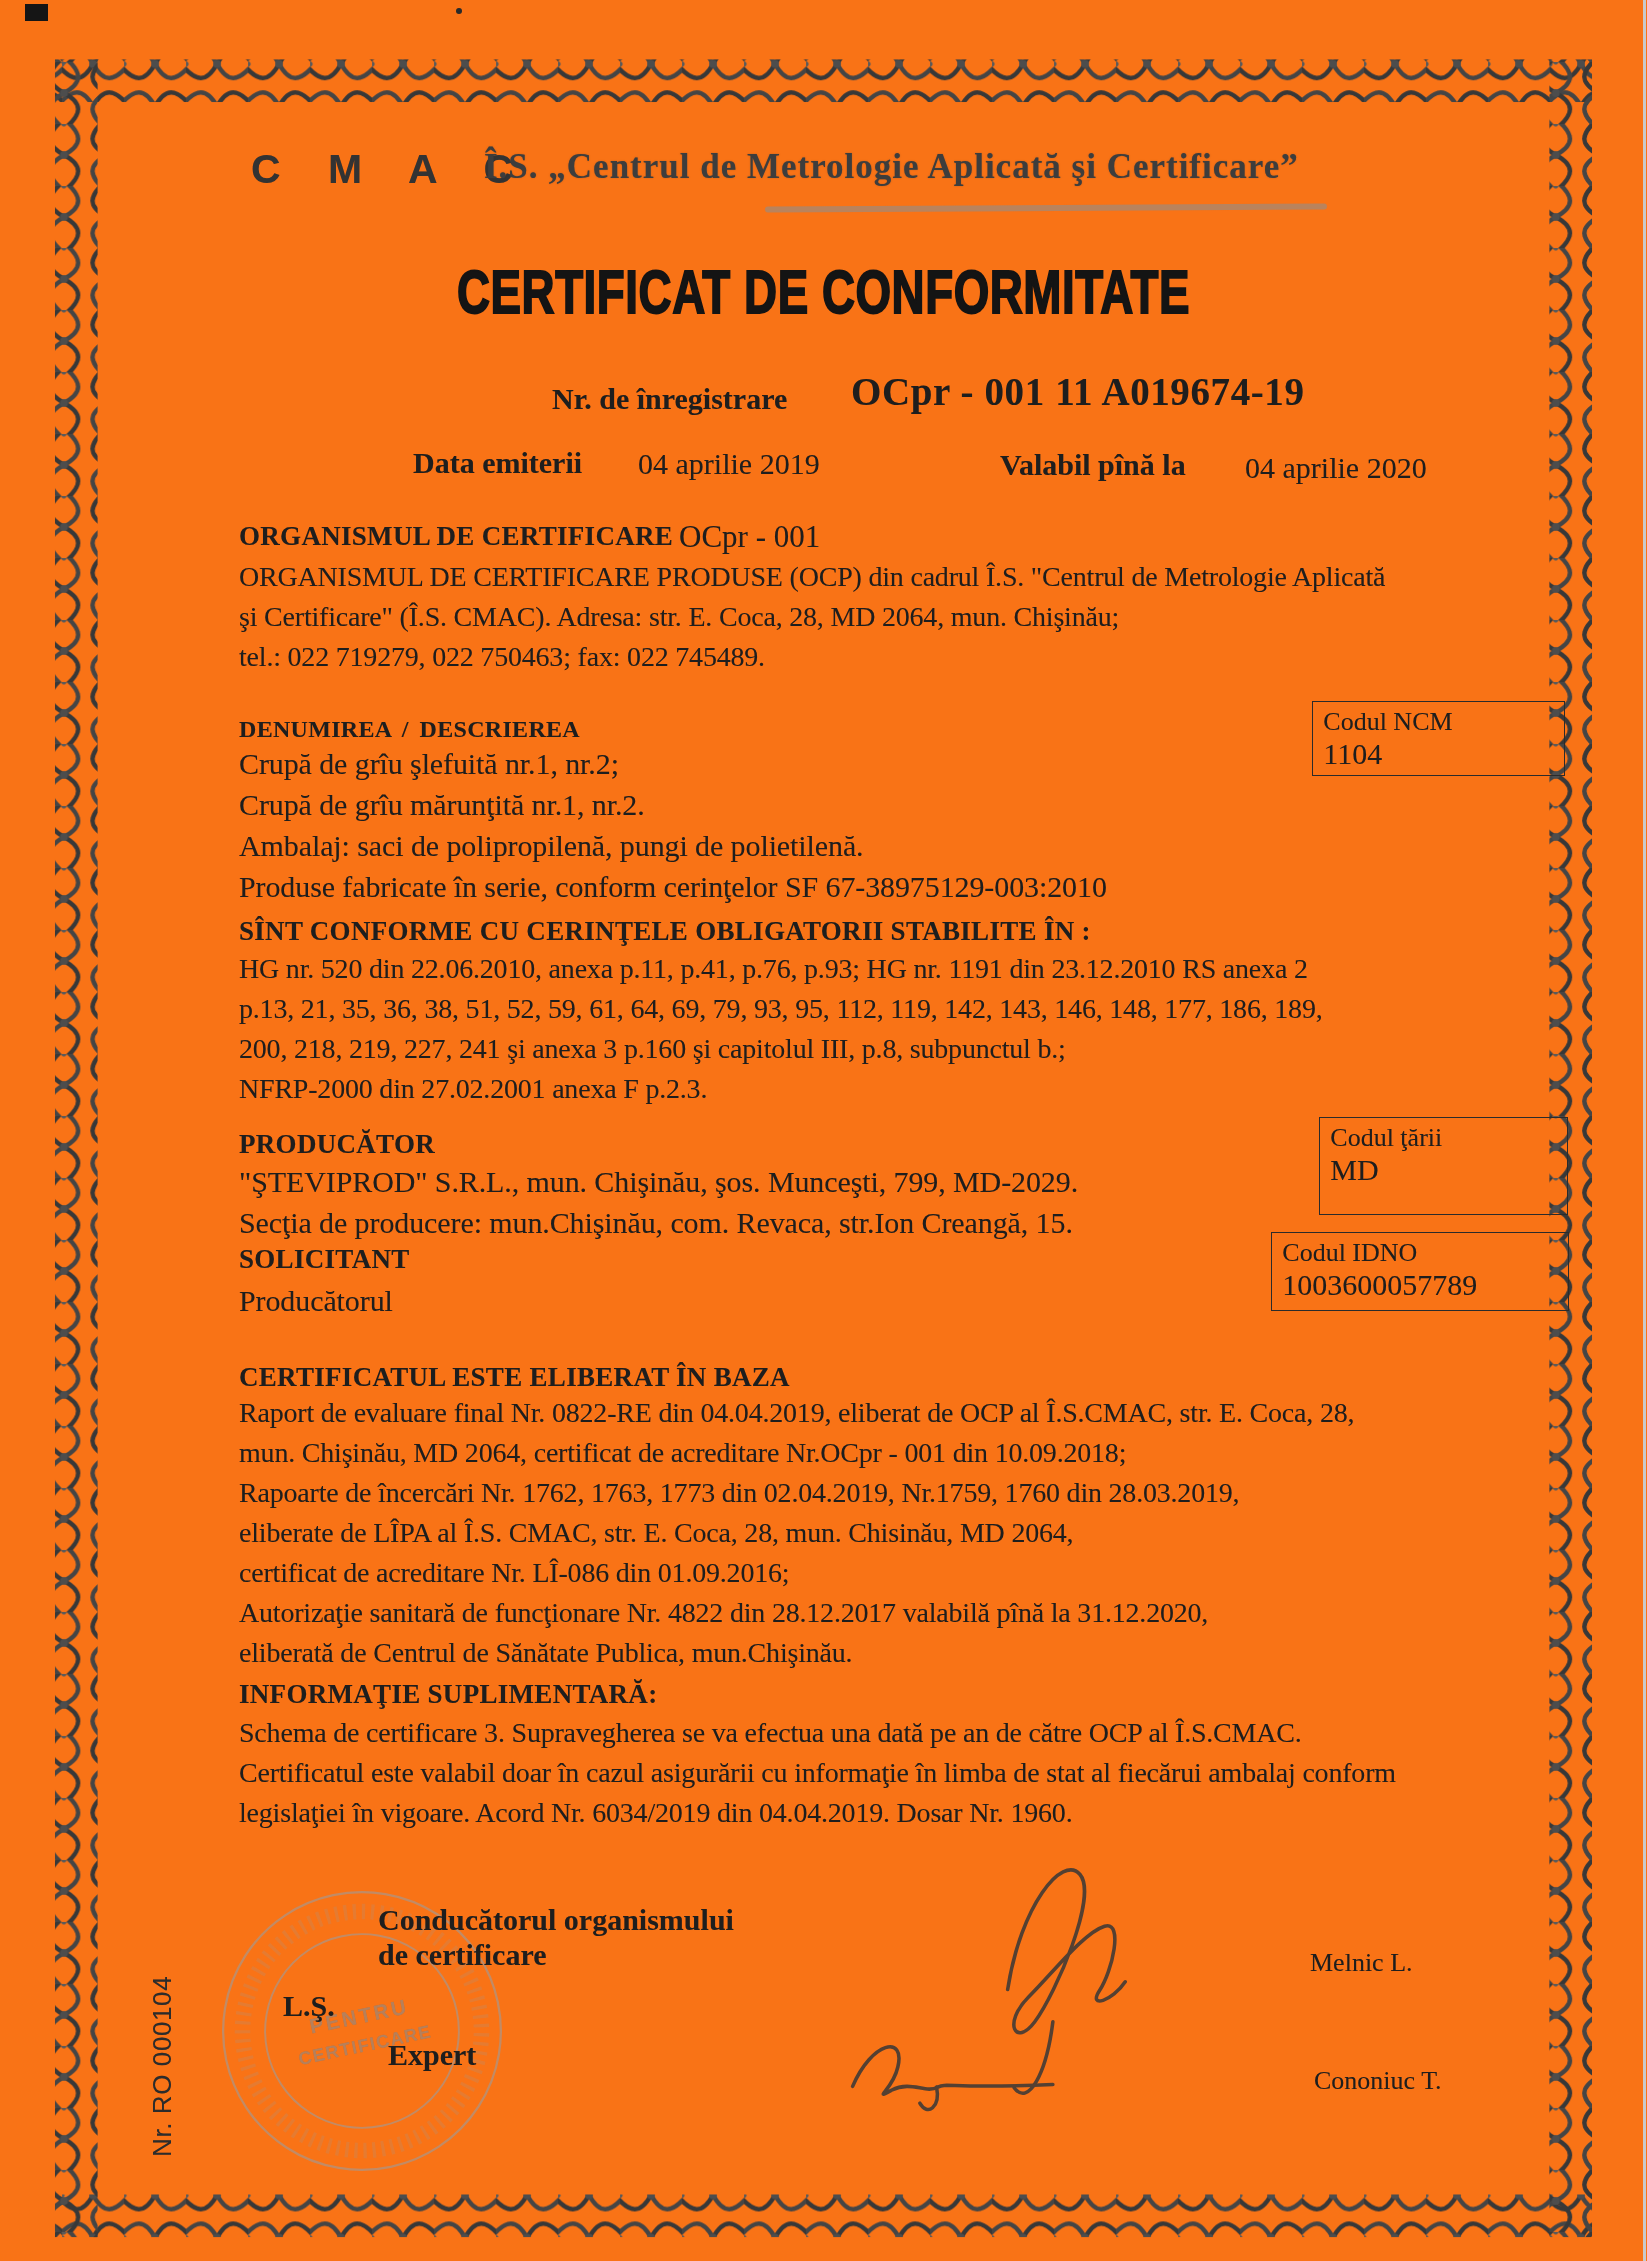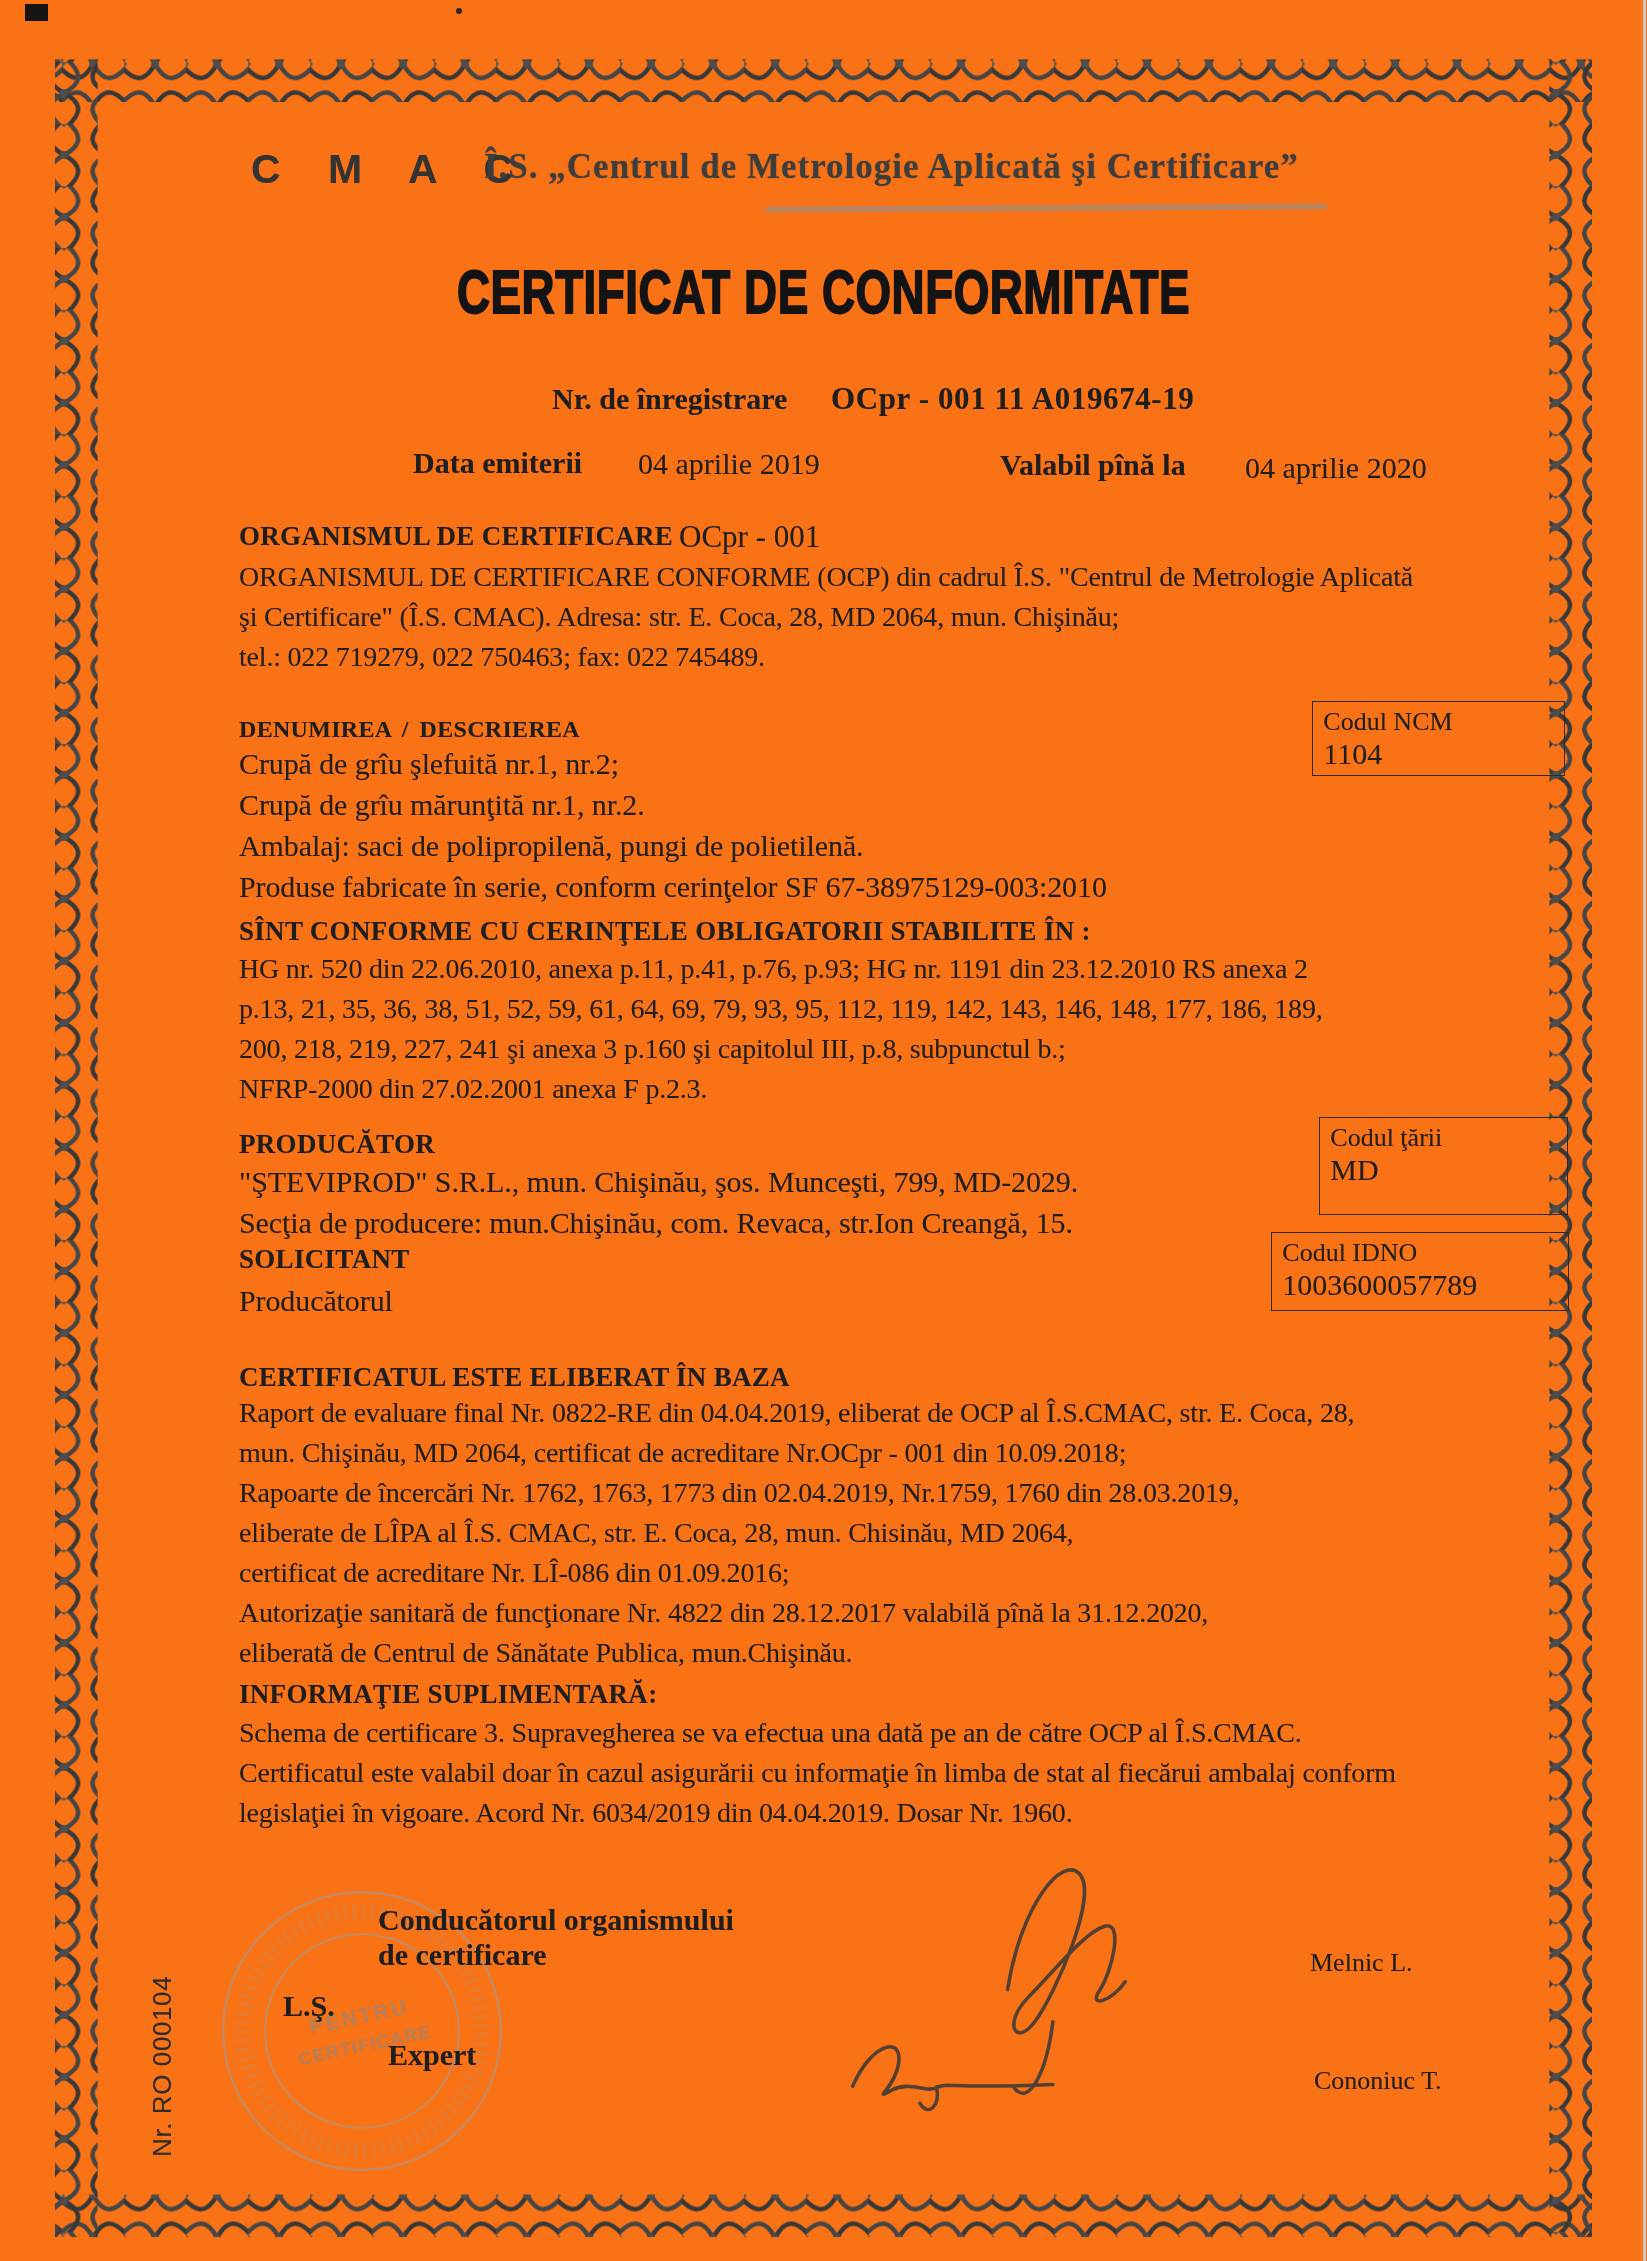--- a/index.html
+++ b/index.html
@@ -32,21 +32,21 @@
   }
   .doc-title{
     left:0;top:262px;width:1647px;text-align:center;
     font-family:"Liberation Sans",sans-serif;font-weight:900;
     font-size:52px;color:#141414;
     -webkit-text-stroke:1.6px #141414;
     transform:scale(.88,1.18);
     letter-spacing:0.6px;white-space:nowrap;
   }
   .reg-label{left:552px;top:382px;font-size:30px;font-weight:bold;white-space:nowrap;}
-  .reg-value{left:831px;top:369px;font-size:31px;font-weight:bold;letter-spacing:0.6px;white-space:nowrap;margin-top:12px;}
+  .reg-value{left:851px;top:369px;font-size:39px;font-weight:bold;letter-spacing:0.6px;white-space:nowrap;}
   .date-row{font-size:30px;white-space:nowrap;}
 
   .h42{font-size:27px;font-weight:bold;letter-spacing:0.3px;white-space:nowrap;}
   .h38{font-size:24px;font-weight:bold;letter-spacing:0.3px;word-spacing:4.5px;white-space:nowrap;}
   .val48{font-size:31px;white-space:nowrap;}
 
   .block{position:absolute;left:239px;}
   .line{font-size:28px;letter-spacing:-0.2px;height:40px;line-height:40px;white-space:nowrap;}
   .line-big{font-size:30px;letter-spacing:-0.1px;height:41px;line-height:41px;white-space:nowrap;}
 
@@ -111,21 +111,21 @@
   <div class="abs reg-value">OCpr - 001 11 A019674-19</div>
 
   <div class="abs date-row b" style="left:413px;top:446px;">Data emiterii</div>
   <div class="abs date-row" style="left:638px;top:447px;">04 aprilie 2019</div>
   <div class="abs date-row b" style="left:1000px;top:448px;">Valabil pînă la</div>
   <div class="abs date-row" style="left:1245px;top:451px;">04 aprilie 2020</div>
 
   <div class="abs h42" style="left:239px;top:521px;">ORGANISMUL DE CERTIFICARE</div>
   <div class="abs val48" style="left:679px;top:519px;">OCpr - 001</div>
   <div class="block" style="top:557px;">
-    <div class="line">ORGANISMUL DE CERTIFICARE CONFORME (OCP) din cadrul Î.S. "Centrul de Metrologie Aplicată</div>
+    <div class="line">ORGANISMUL DE CERTIFICARE PRODUSE (OCP) din cadrul Î.S. "Centrul de Metrologie Aplicată</div>
     <div class="line">şi Certificare" (Î.S. CMAC). Adresa: str. E. Coca, 28, MD 2064, mun. Chişinău;</div>
     <div class="line">tel.: 022 719279, 022 750463; fax: 022 745489.</div>
   </div>
 
   <div class="abs h38" style="left:239px;top:716px;">DENUMIREA / DESCRIEREA</div>
 
   <div class="code-box" style="left:1312px;top:701px;width:253px;height:75px;">
     <div class="lbl">Codul NCM</div>
     <div class="val">1104</div>
   </div>

